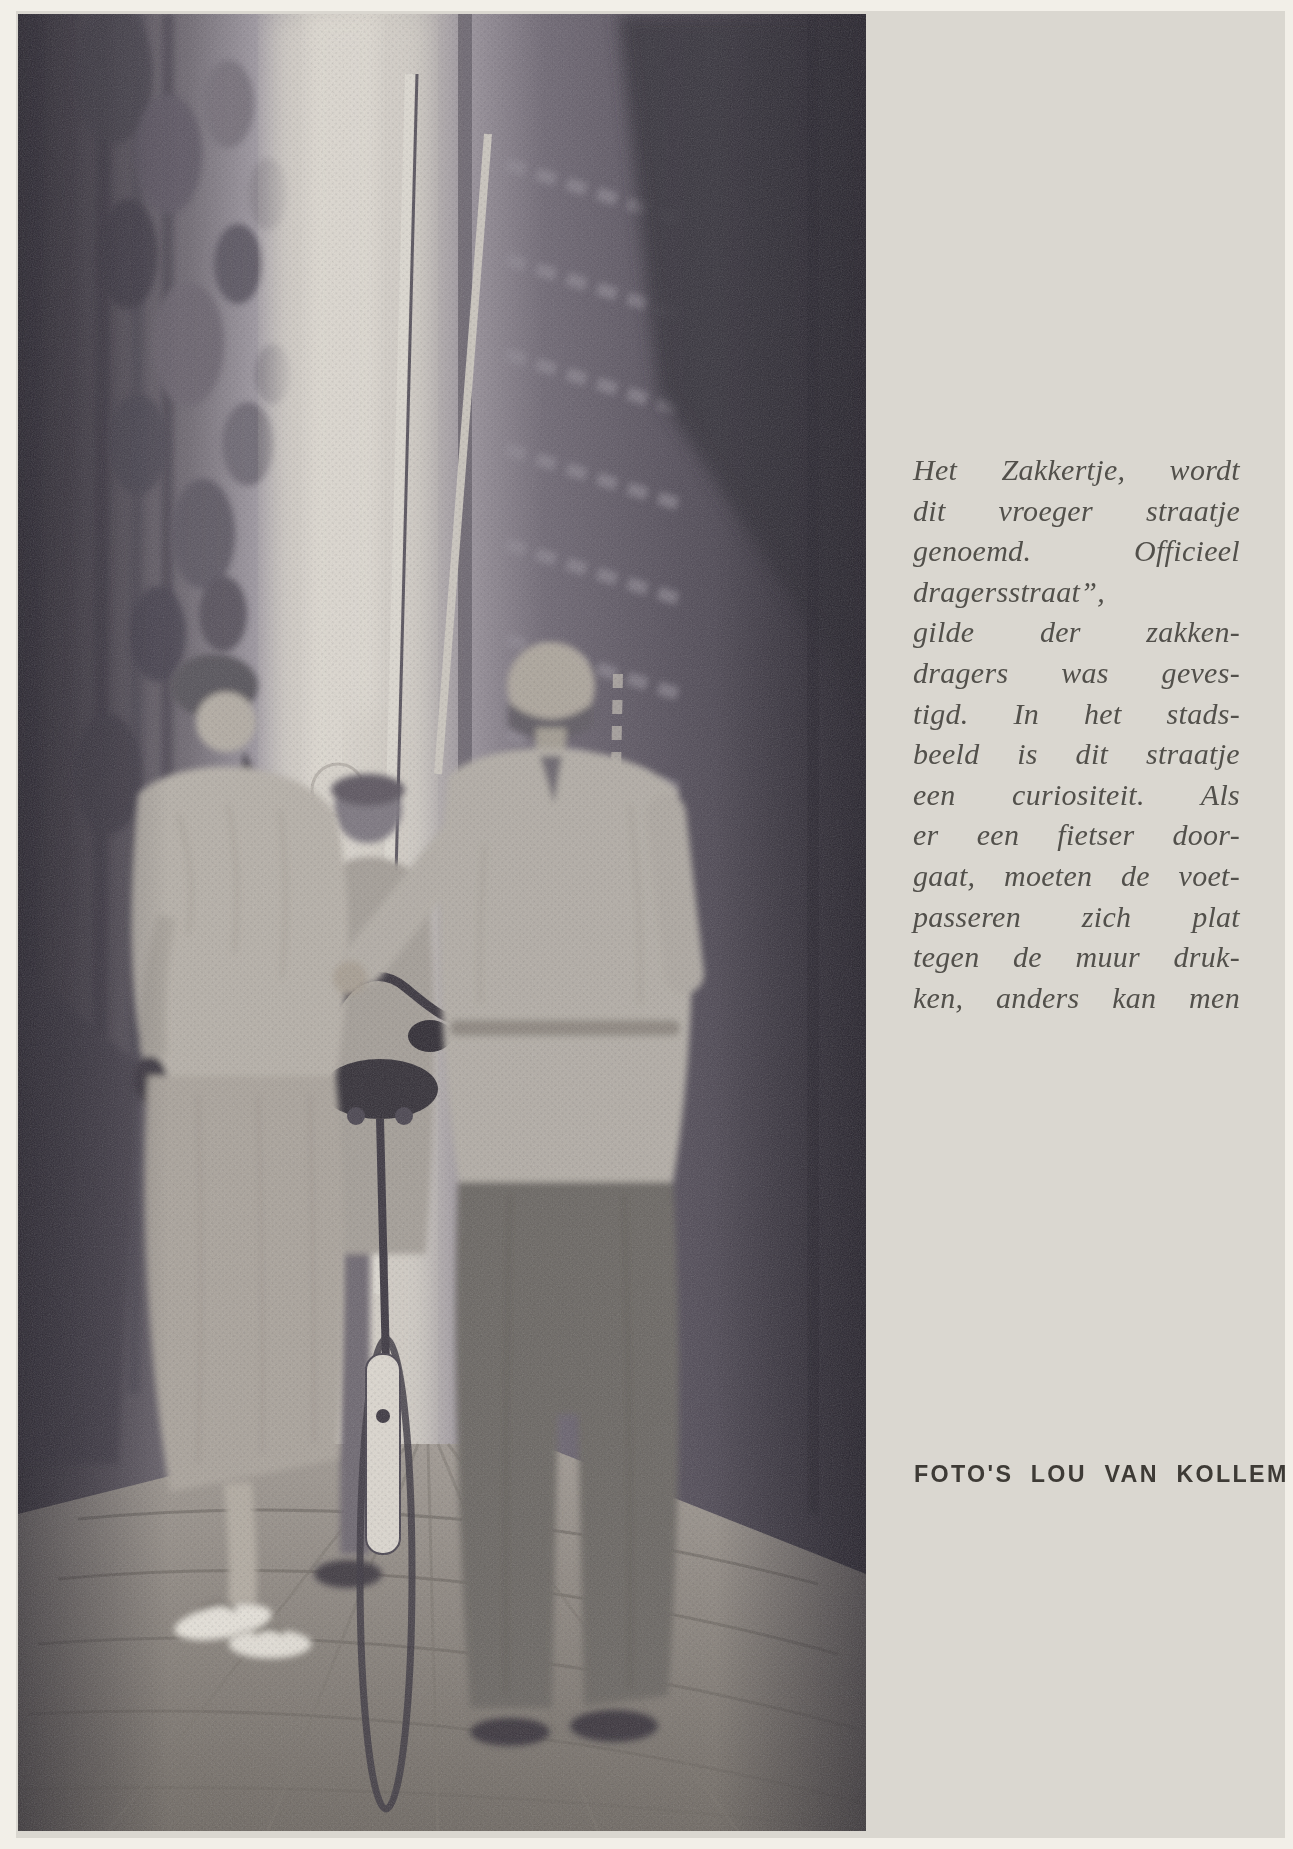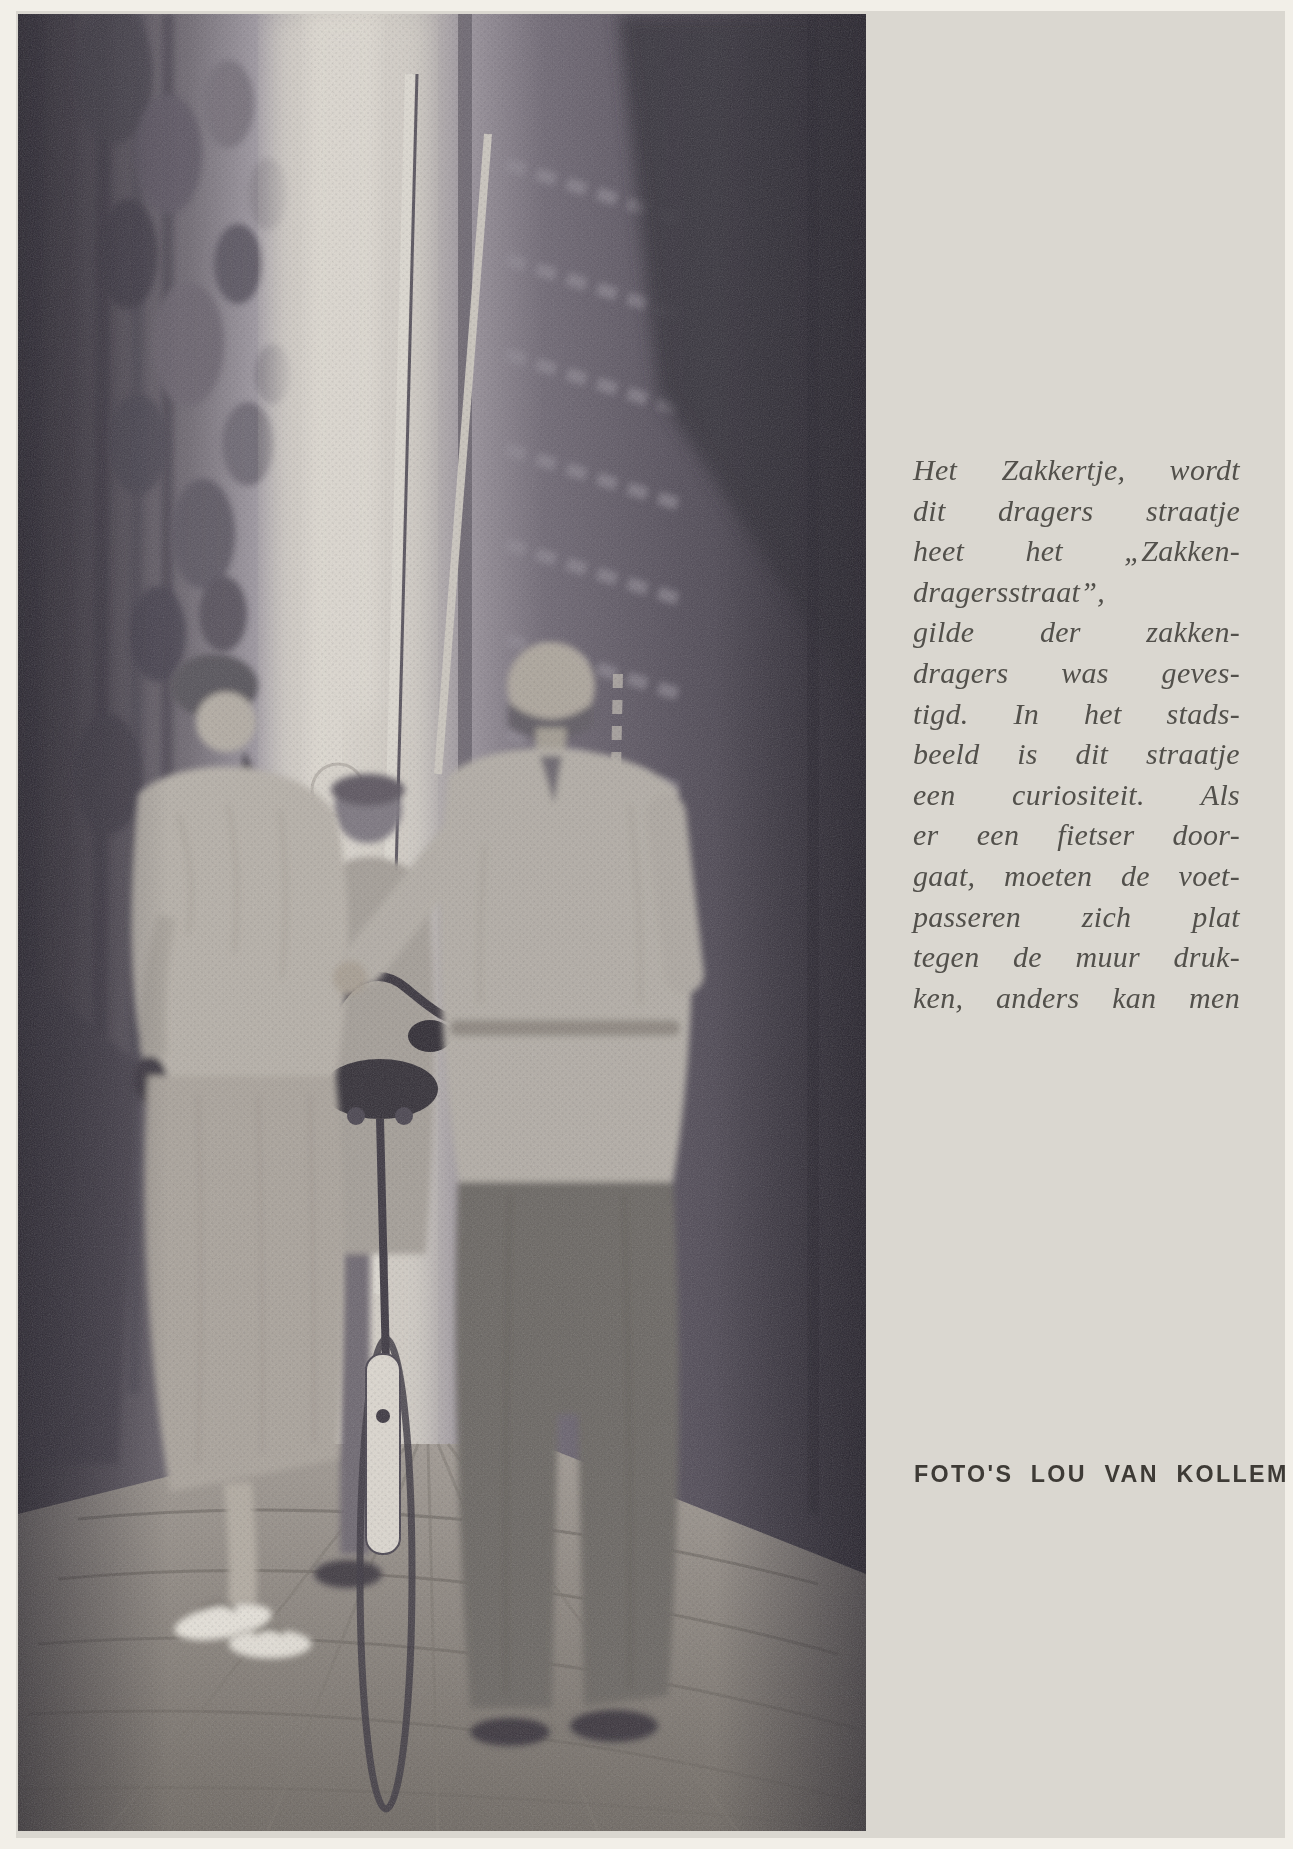--- a/index.html
+++ b/index.html
@@ -238,22 +238,22 @@
       <rect x="0" y="0" width="150" height="1817" fill="url(#vigL)"></rect>
       <rect x="698" y="0" width="150" height="1817" fill="url(#vigR)"></rect>
 
       <rect x="0" y="0" width="848" height="1817" fill="url(#dots)" opacity="0.12"></rect>
       <rect x="0" y="0" width="848" height="1817" filter="url(#grain)" opacity="0.45"></rect>
     </svg>
   </div>
 
   <div class="article">
       <div class="tline">Het Zakkertje, wordt</div>
-      <div class="tline">dit dragers straatje</div>
-      <div class="tline">heet het „Zakken-</div>
+      <div class="tline">dit vroeger straatje</div>
+      <div class="tline">genoemd. Officieel</div>
       <div class="tline" style="text-align-last: left;">dragersstraat”,</div>
       <div class="tline">gilde der zakken-</div>
       <div class="tline">dragers was geves-</div>
       <div class="tline">tigd. In het stads-</div>
       <div class="tline">beeld is dit straatje</div>
       <div class="tline">een curiositeit. Als</div>
       <div class="tline">er een fietser door-</div>
       <div class="tline">gaat, moeten de voet-</div>
       <div class="tline">passeren zich plat</div>
       <div class="tline">tegen de muur druk-</div>

